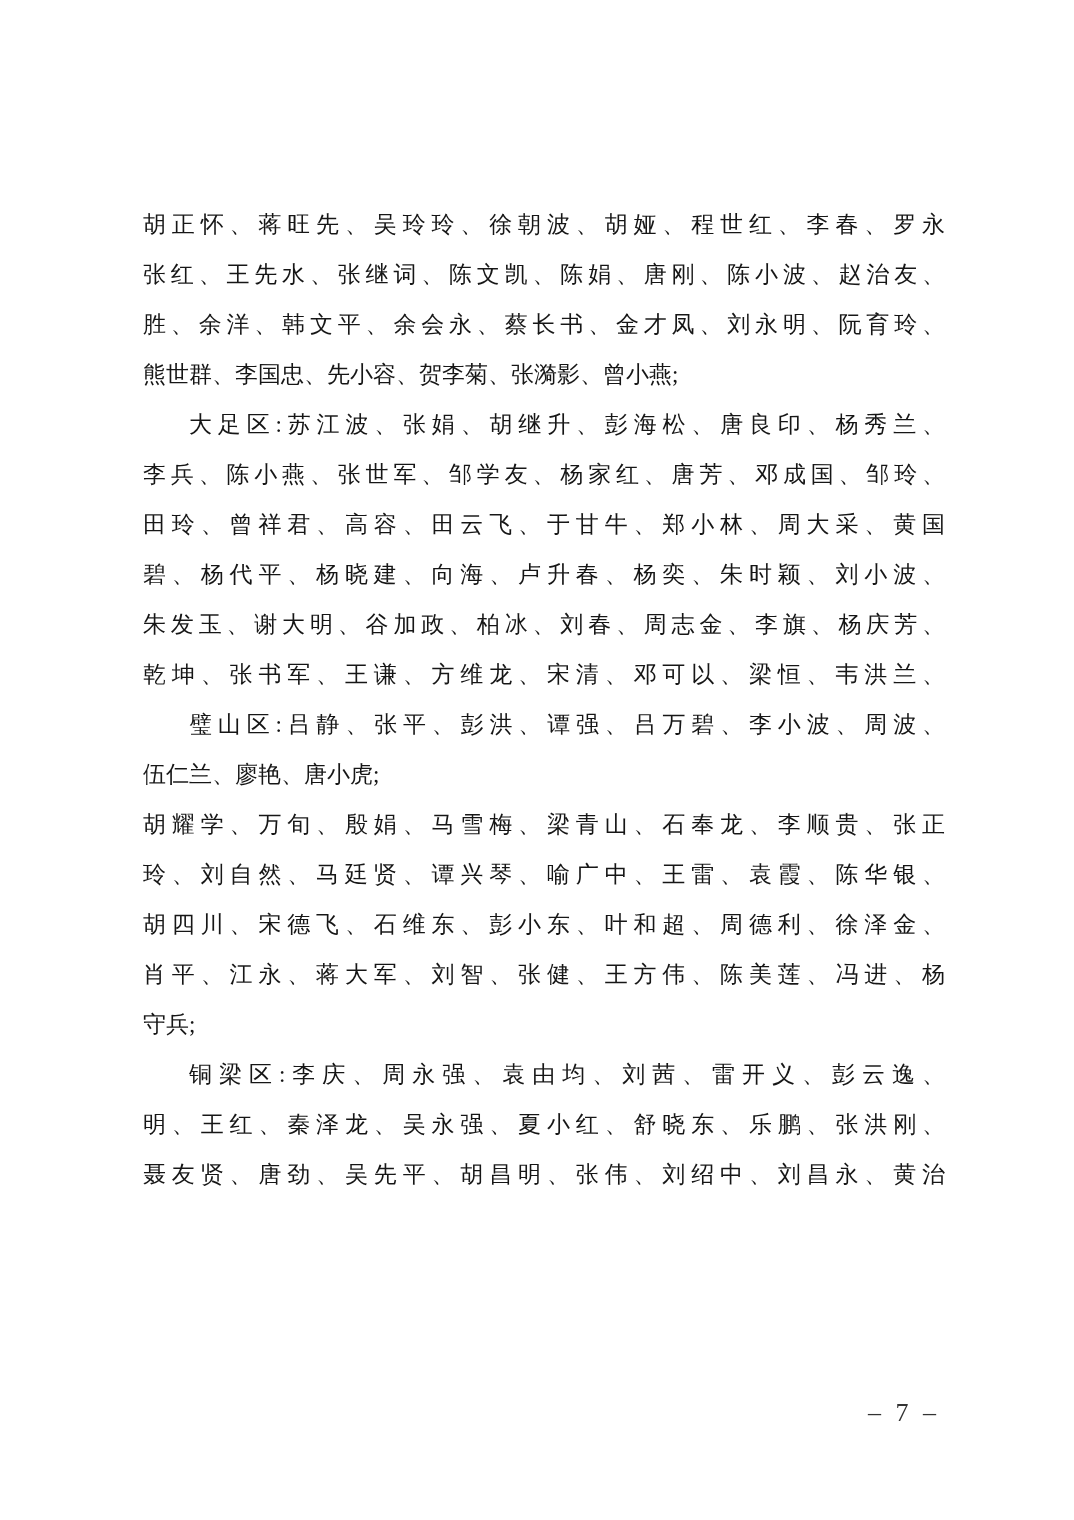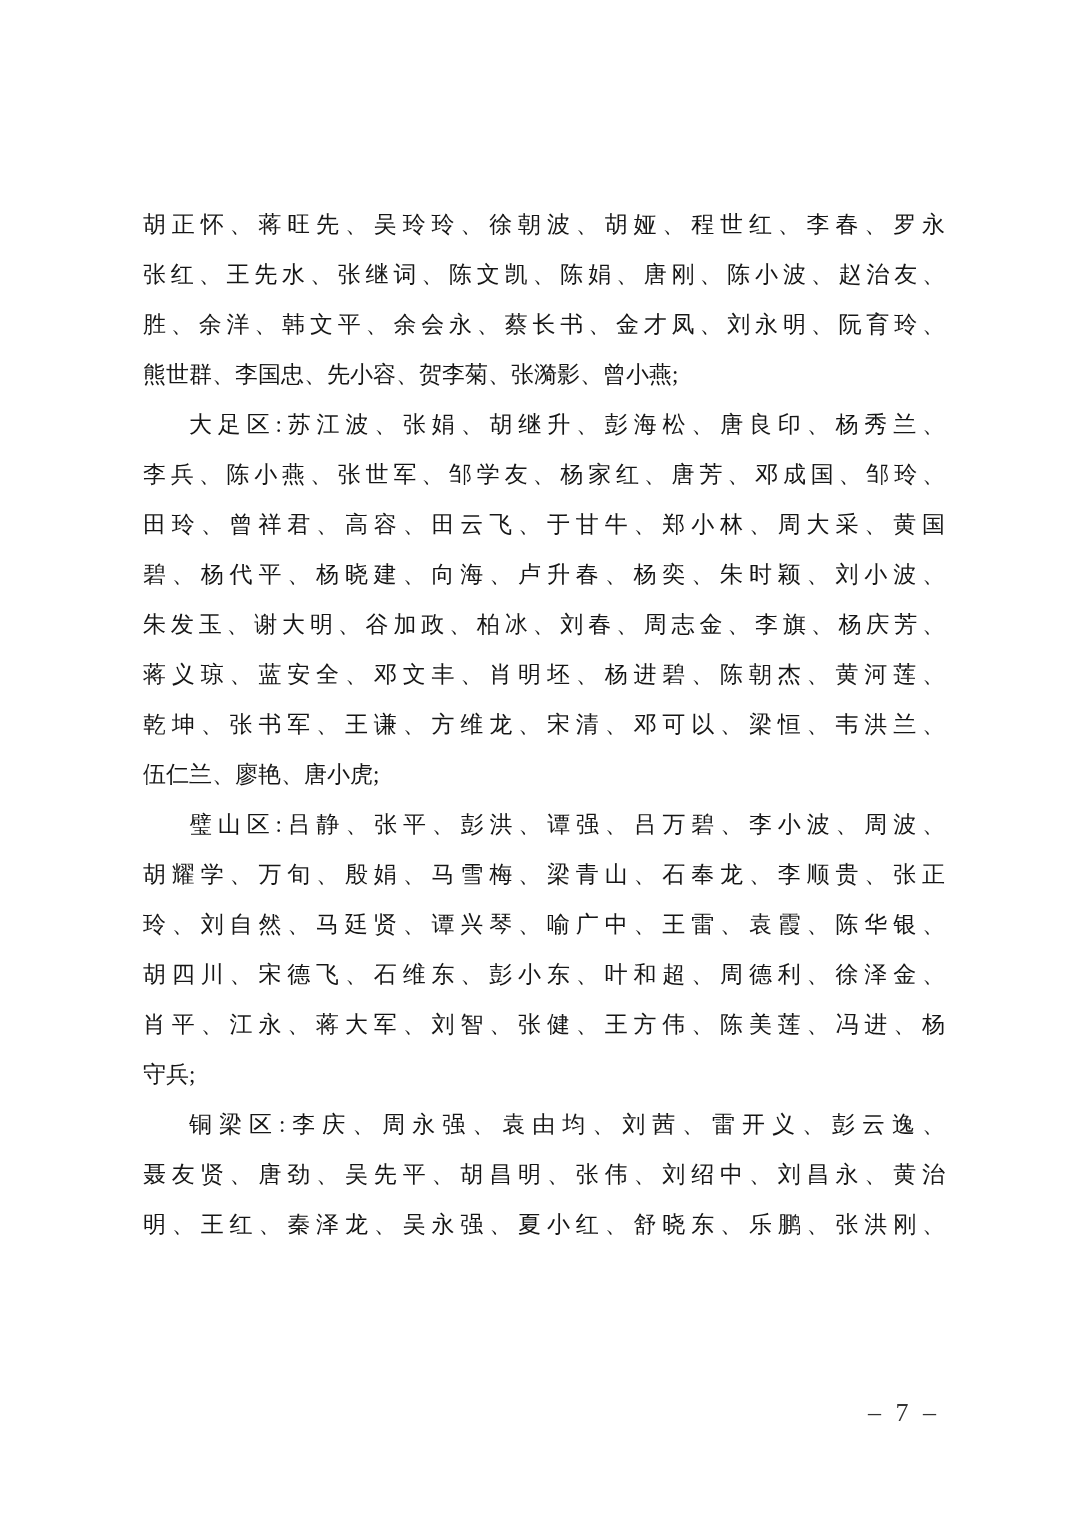--- a/index.html
+++ b/index.html
@@ -68,29 +68,28 @@
   <div class="doc-body">
     <div class="line j">胡正怀、蒋旺先、吴玲玲、徐朝波、胡娅、程世红、李春、罗永</div>
     <div class="line j">张红、王先水、张继词、陈文凯、陈娟、唐刚、陈小波、赵治友、</div>
     <div class="line j">胜、余洋、韩文平、余会永、蔡长书、金才凤、刘永明、阮育玲、</div>
     <div class="line end">熊世群、李国忠、先小容、贺李菊、张漪影、曾小燕;</div>
     <div class="line j indent">大足区:苏江波、张娟、胡继升、彭海松、唐良印、杨秀兰、</div>
     <div class="line j">李兵、陈小燕、张世军、邹学友、杨家红、唐芳、邓成国、邹玲、</div>
     <div class="line j">田玲、曾祥君、高容、田云飞、于甘牛、郑小林、周大采、黄国</div>
     <div class="line j">碧、杨代平、杨晓建、向海、卢升春、杨奕、朱时颖、刘小波、</div>
     <div class="line j">朱发玉、谢大明、谷加政、柏冰、刘春、周志金、李旗、杨庆芳、</div>
-    <div class="line j">蒋义琼、蓝安全、邓文丰、肖明坯、杨进碧、陈朝杰、黄河莲、</div>
     <div class="line j">乾坤、张书军、王谦、方维龙、宋清、邓可以、梁恒、韦洪兰、</div>
+    <div class="line j indent">璧山区:吕静、张平、彭洪、谭强、吕万碧、李小波、周波、</div>
     <div class="line end">伍仁兰、廖艳、唐小虎;</div>
-    <div class="line j indent">璧山区:吕静、张平、彭洪、谭强、吕万碧、李小波、周波、</div>
     <div class="line j">胡耀学、万旬、殷娟、马雪梅、梁青山、石奉龙、李顺贵、张正</div>
     <div class="line j">玲、刘自然、马廷贤、谭兴琴、喻广中、王雷、袁霞、陈华银、</div>
     <div class="line j">胡四川、宋德飞、石维东、彭小东、叶和超、周德利、徐泽金、</div>
     <div class="line j">肖平、江永、蒋大军、刘智、张健、王方伟、陈美莲、冯进、杨</div>
     <div class="line end">守兵;</div>
     <div class="line j indent">铜梁区:李庆、周永强、袁由均、刘茜、雷开义、彭云逸、</div>
+    <div class="line j">明、王红、秦泽龙、吴永强、夏小红、舒晓东、乐鹏、张洪刚、</div>
     <div class="line j">聂友贤、唐劲、吴先平、胡昌明、张伟、刘绍中、刘昌永、黄治</div>
-    <div class="line j">明、王红、秦泽龙、吴永强、夏小红、舒晓东、乐鹏、张洪刚、</div>
   </div>
 
   <div class="page-number">– 7 –</div>
 
 </div>
 
 </body></html>

